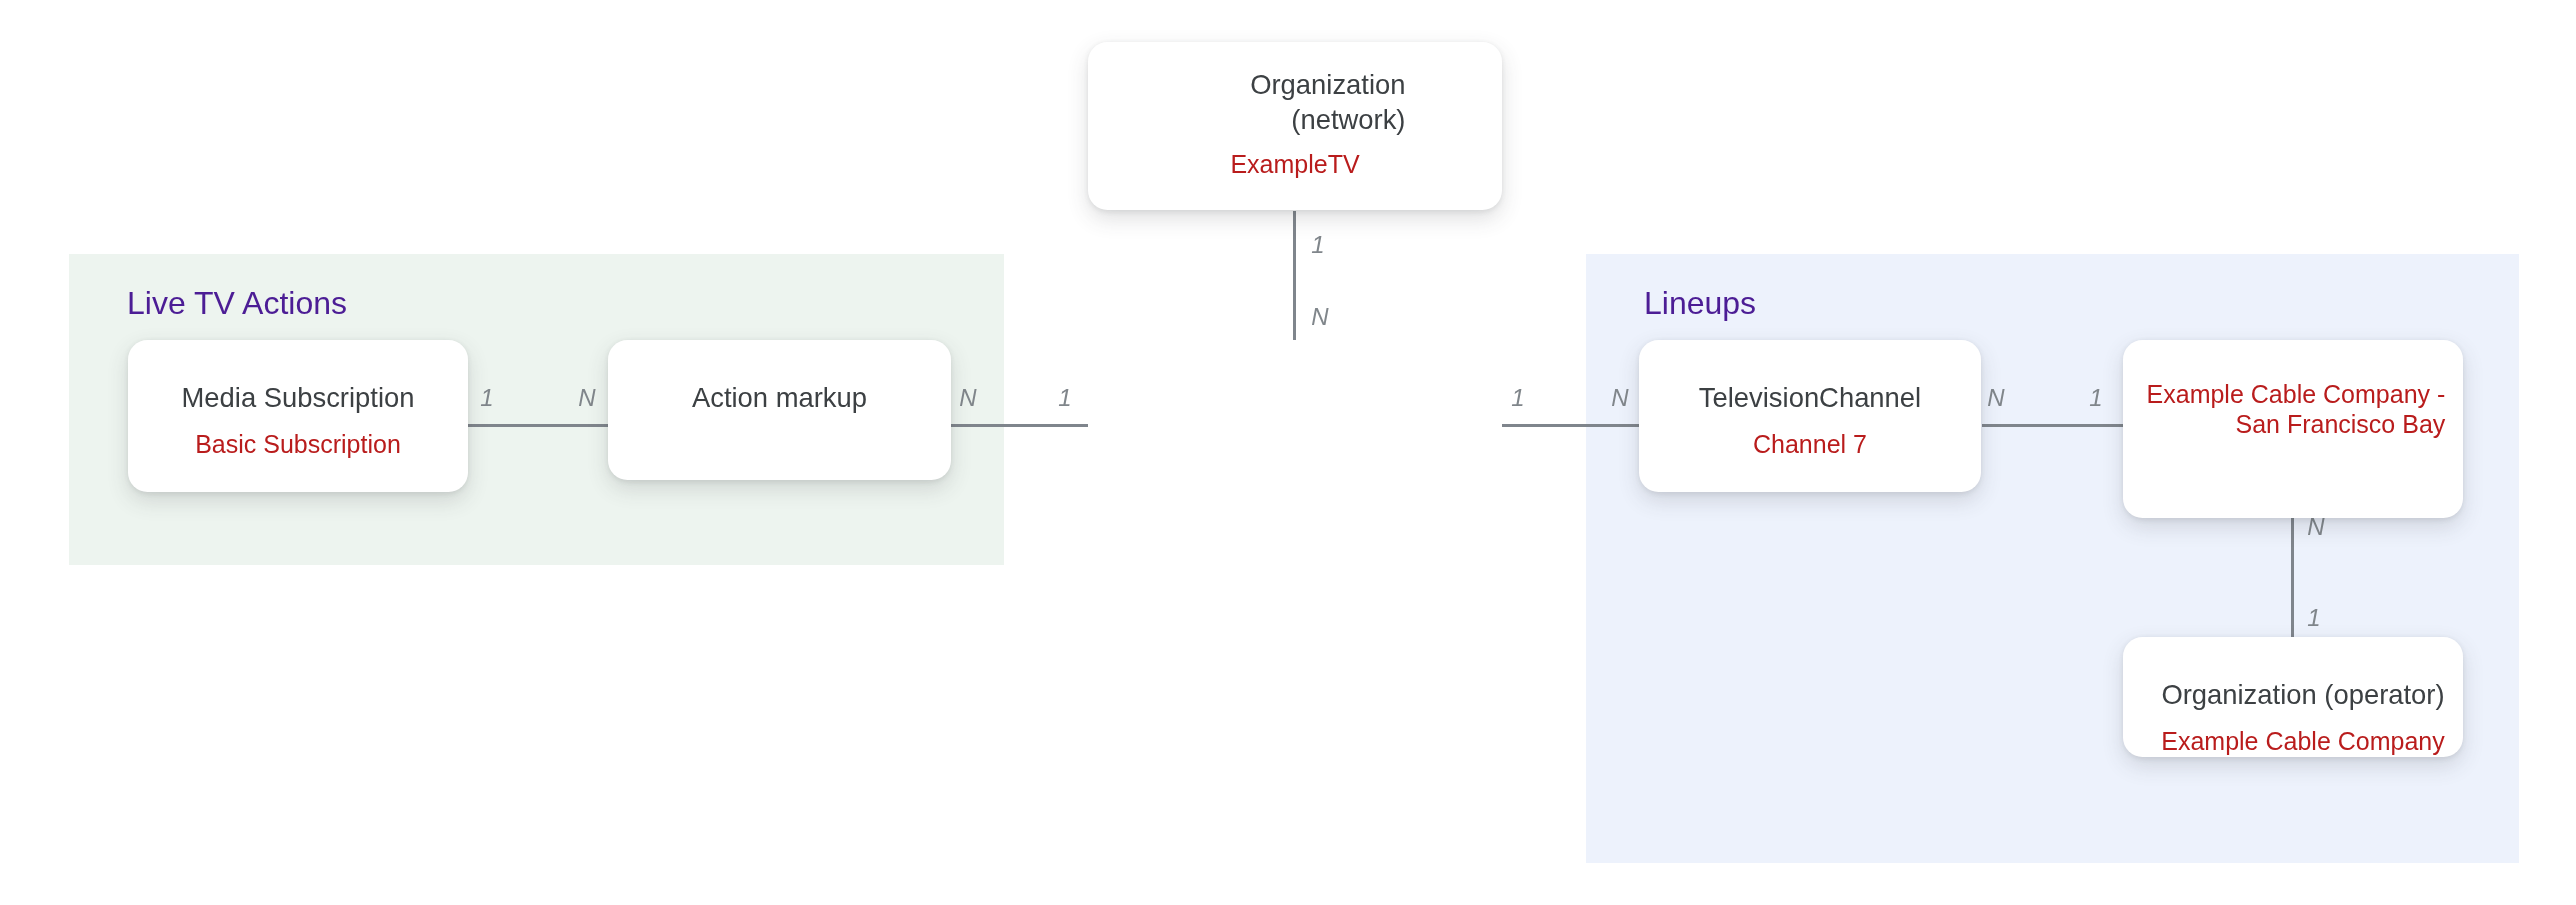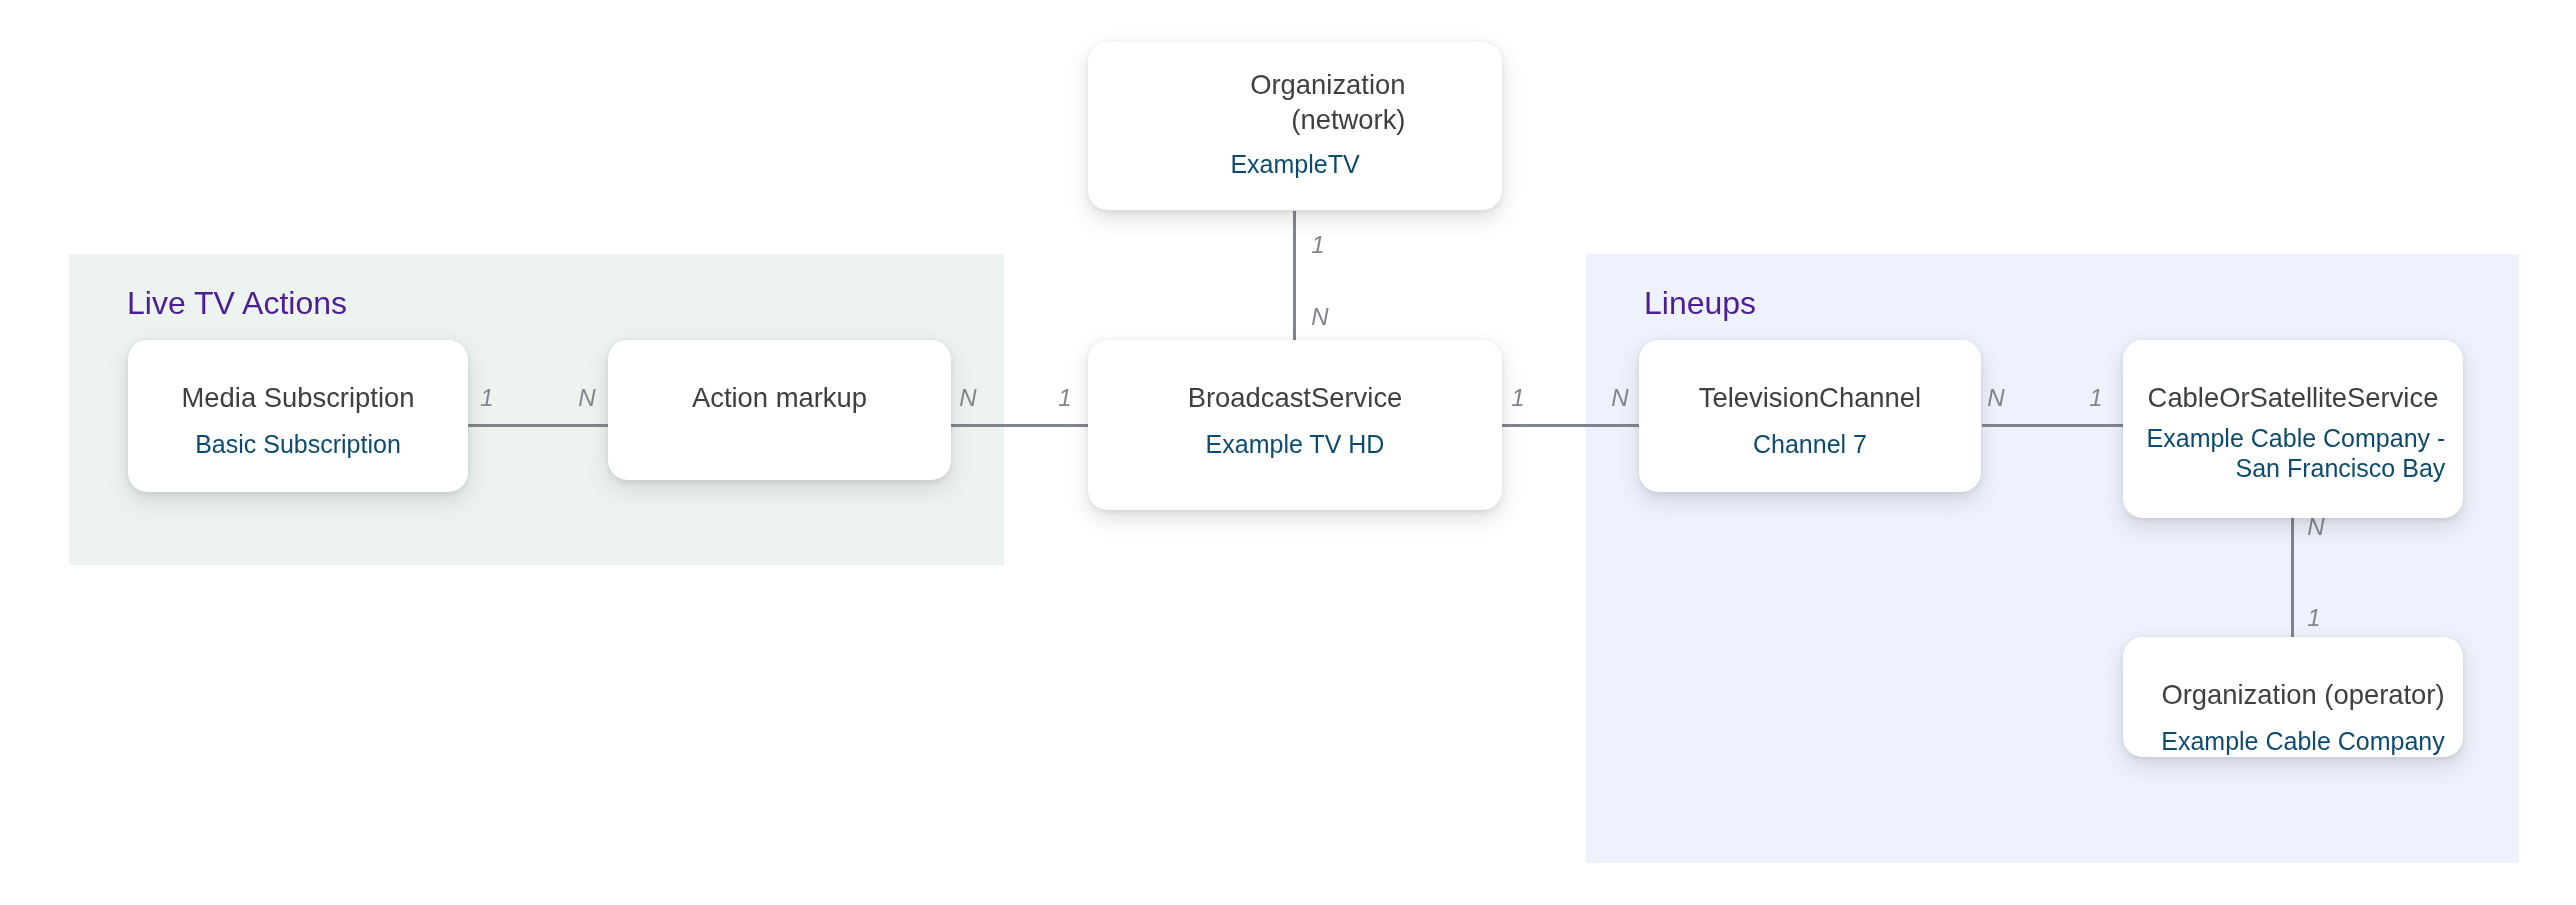--- a/index.html
+++ b/index.html
@@ -35,21 +35,21 @@
     text-align: right;
     padding-top: 39px;
   }
   .node-title {
     font-size: 27.4px; line-height: 37px;
     color: #3c4043; font-weight: 400;
     margin-bottom: 12.4px;
   }
   .node-subtitle {
     font-size: 25px; line-height: 32px;
-    color: #0c4a6e; font-weight: 400;
+    color: #b91c1c; font-weight: 400;
     padding: 0 17.7px;
   }
   .node-org-network { padding-top: 25px; }
   .node-org-network .node-title { line-height: 35px; max-width: 221px; margin-bottom: 10.6px; }
   .node-cable .node-title { margin-bottom: 7px; }
   .node-cable .node-subtitle { line-height: 30px; }
   .line {
     position: absolute;
     background: #7f858c;
   }
@@ -107,32 +107,27 @@
 
   <div class="node" style="left:128px; top:340px; width:340px; height:152px;">
     <div class="node-title">Media Subscription</div>
     <div class="node-subtitle">Basic Subscription</div>
   </div>
 
   <div class="node" style="left:608px; top:340px; width:343px; height:140px;">
     <div class="node-title">Action markup</div>
   </div>
 
-  <div class="node" style="left:1088px; top:340px; width:414px; height:170px;">
-    <div class="node-title">BroadcastService</div>
-    <div class="node-subtitle">Example TV HD</div>
-  </div>
 
   <div class="node" style="left:1639px; top:340px; width:342px; height:152px;">
     <div class="node-title">TelevisionChannel</div>
     <div class="node-subtitle">Channel 7</div>
   </div>
 
   <div class="node node-cable" style="left:2123px; top:340px; width:340px; height:178px;">
-    <div class="node-title">CableOrSatelliteService</div>
     <div class="node-subtitle">Example Cable Company - San Francisco Bay</div>
   </div>
 
   <div class="node" style="left:2123px; top:637px; width:340px; height:120px;padding-left:20px;">
     <div class="node-title">Organization (operator)</div>
     <div class="node-subtitle">Example Cable Company</div>
   </div>
 
 </div>
 

